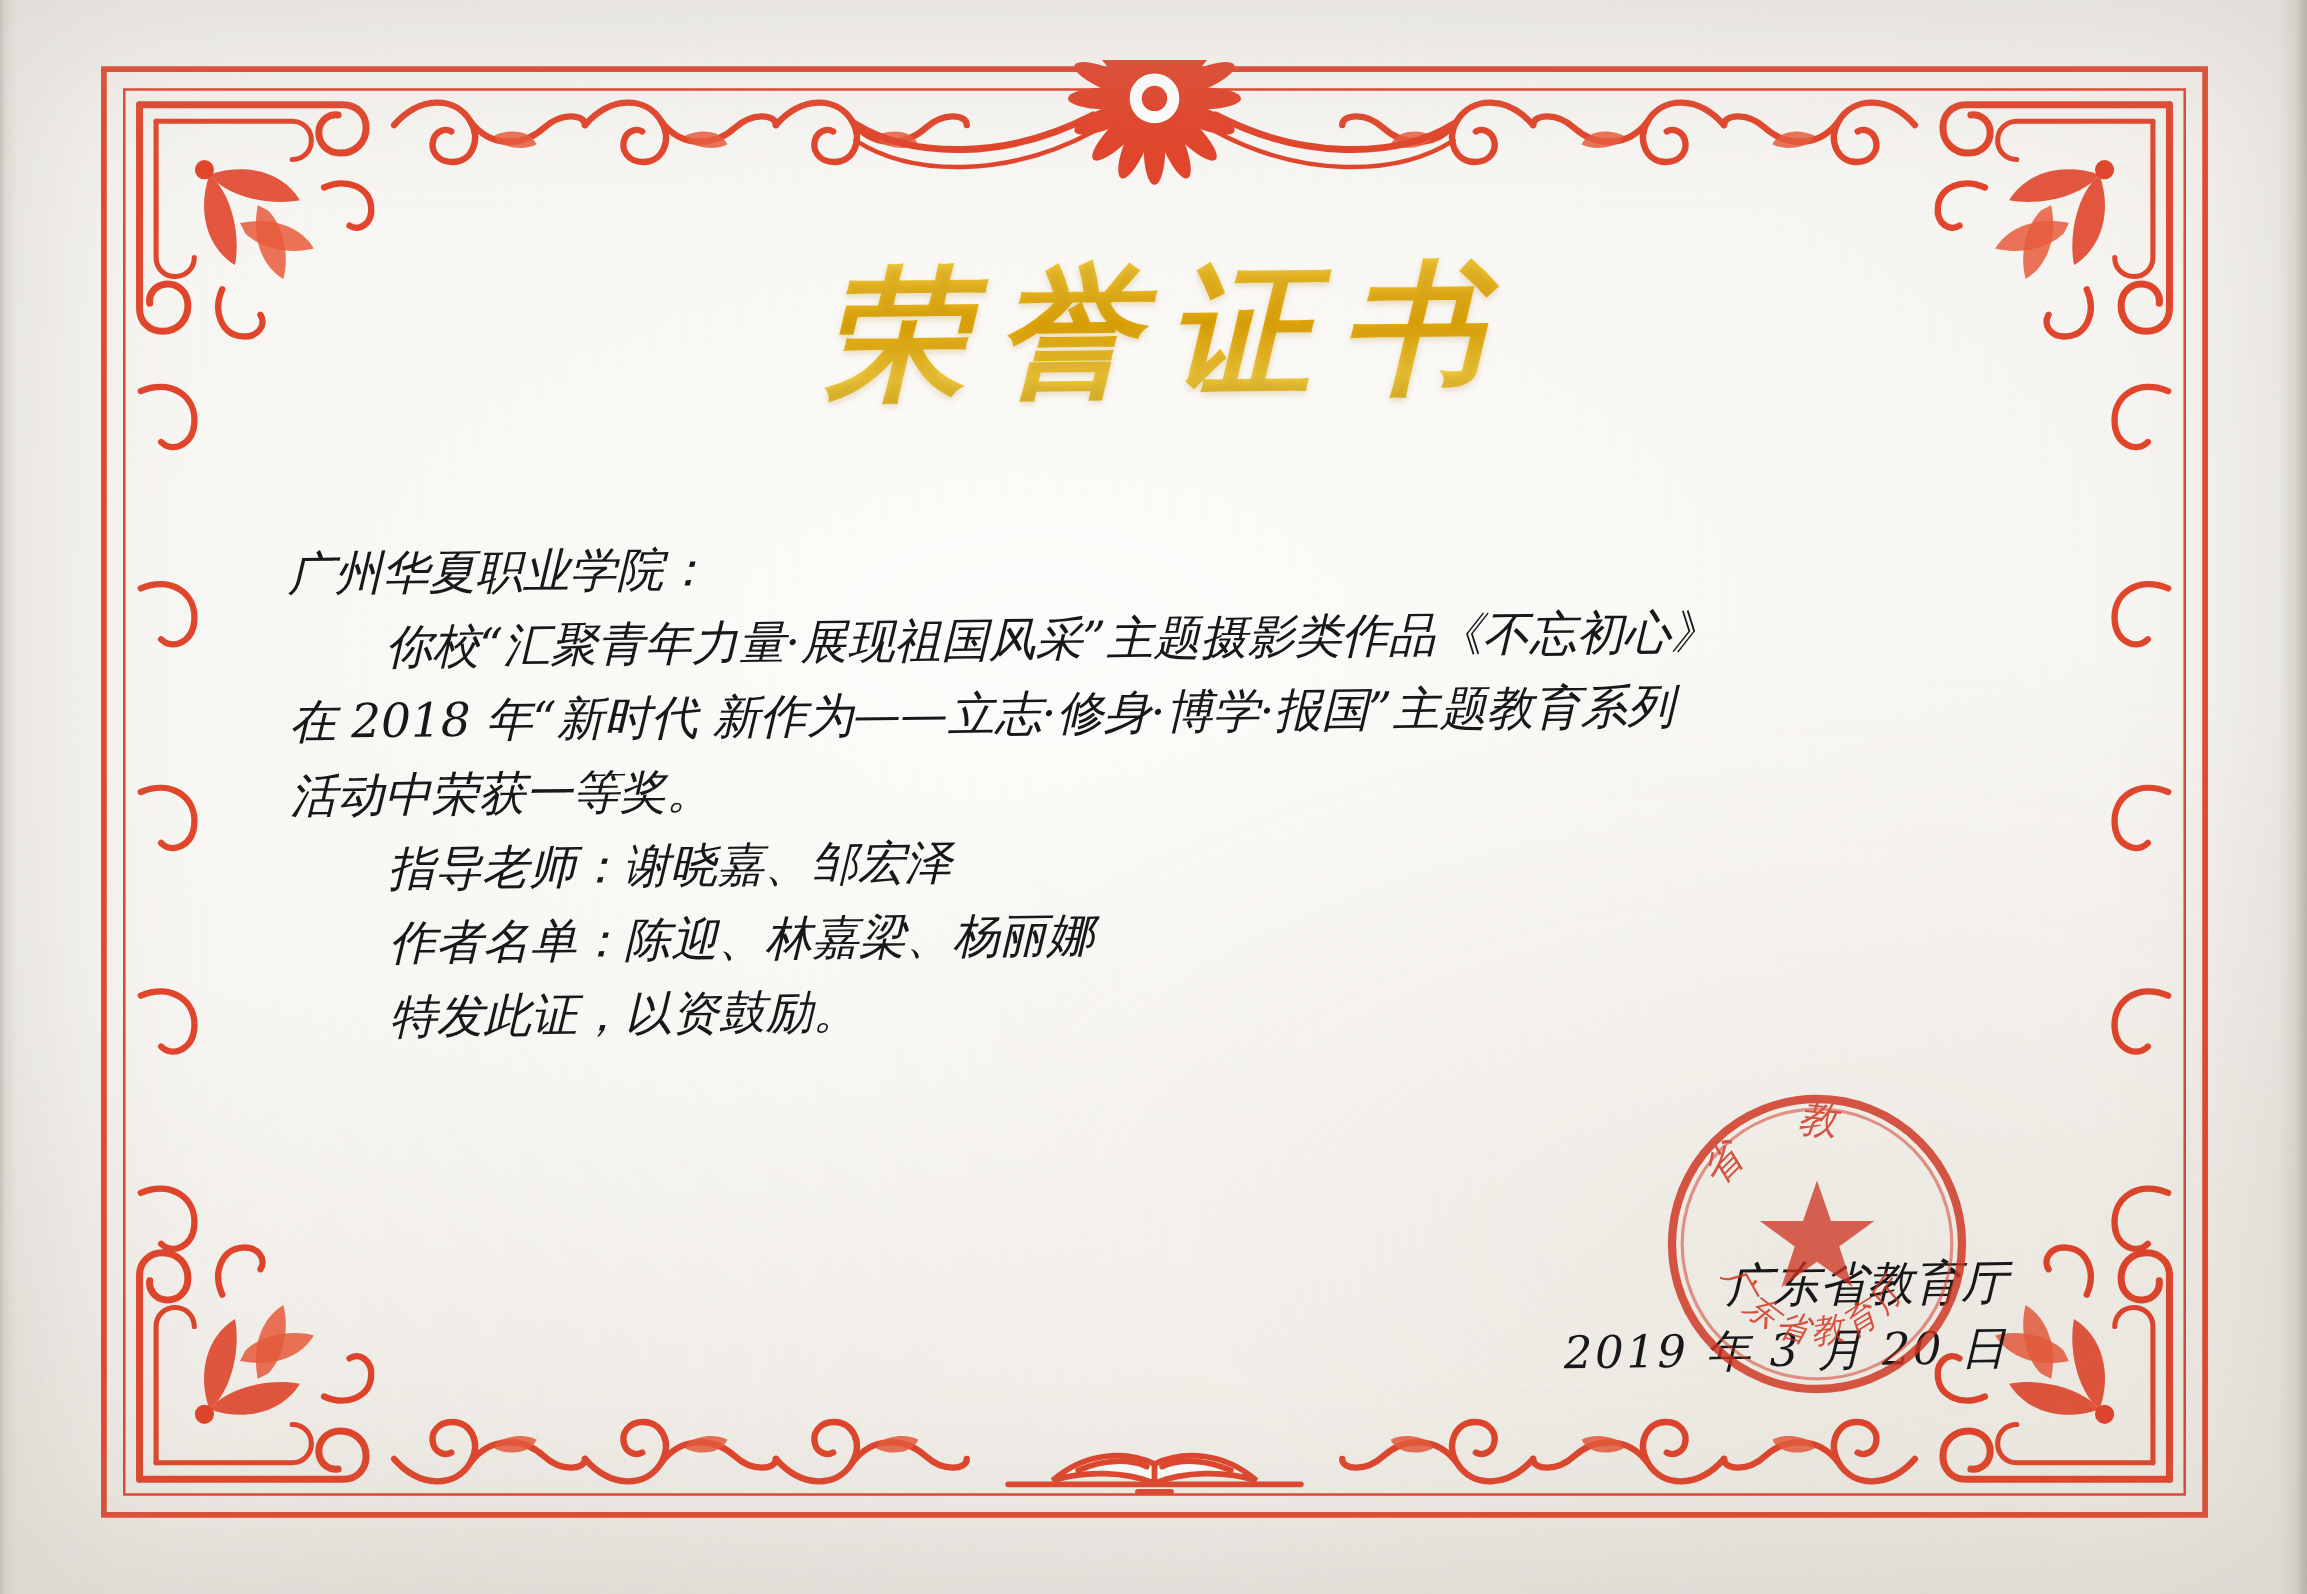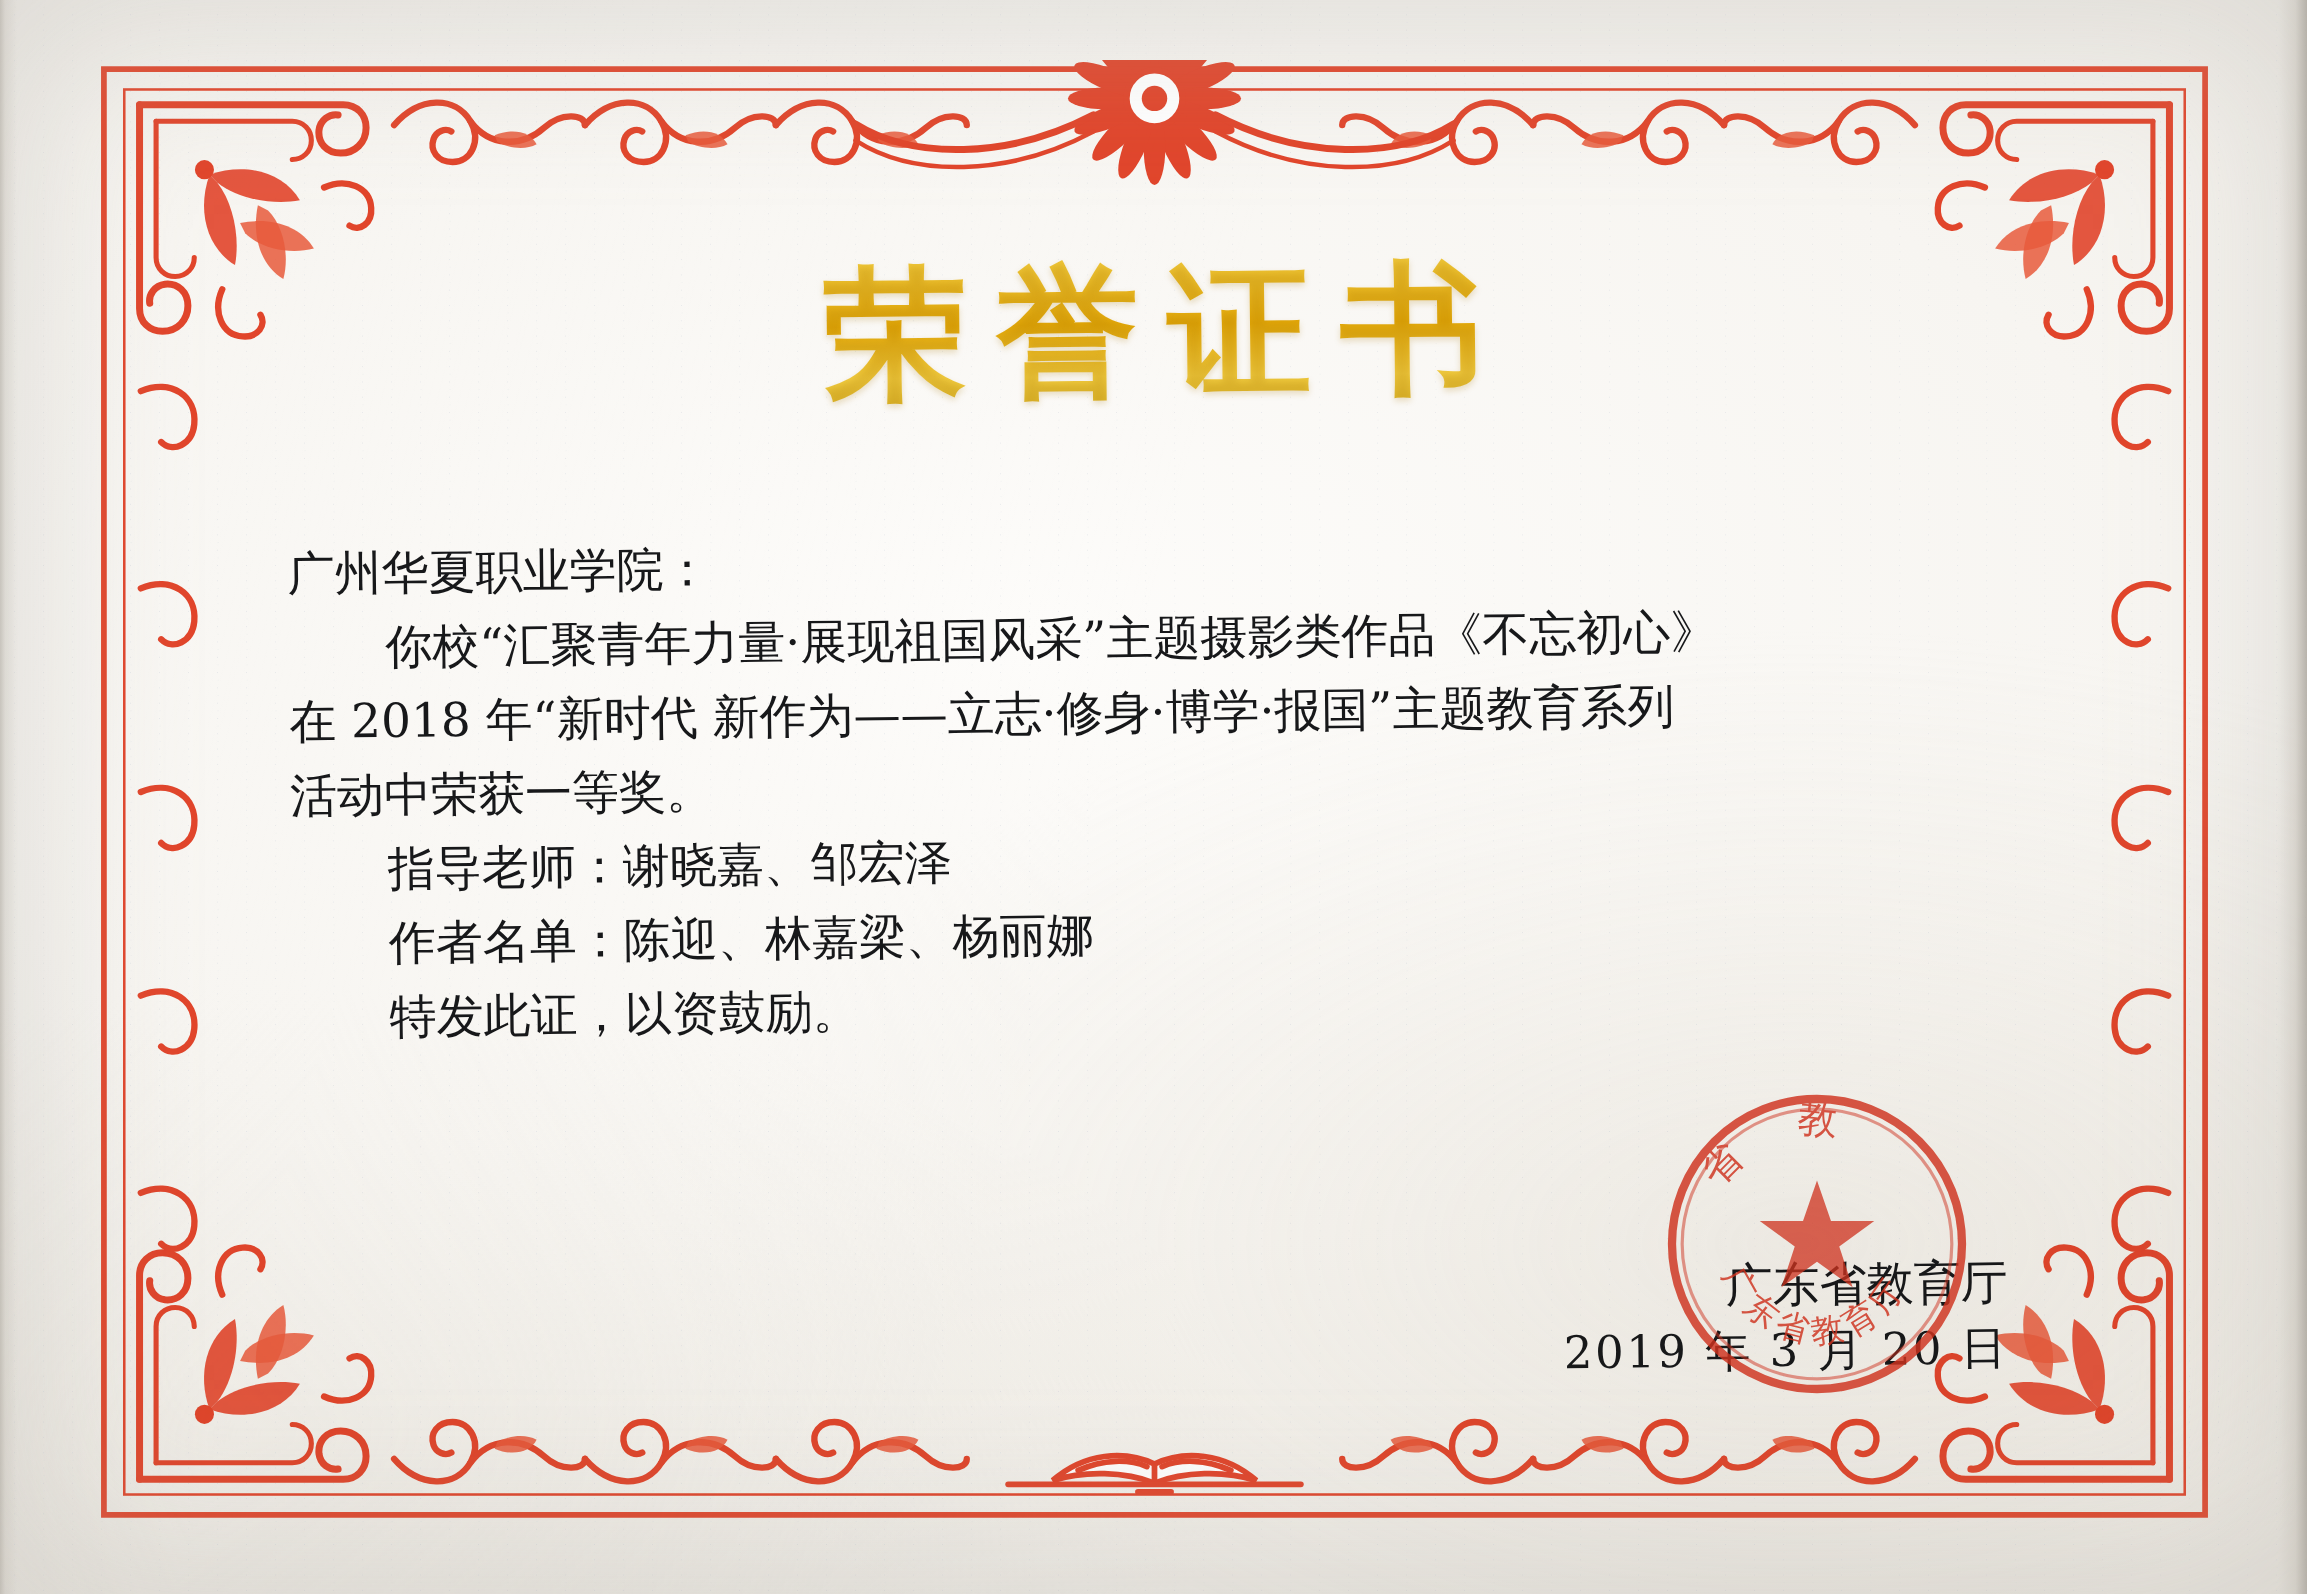--- a/index.html
+++ b/index.html
@@ -16,20 +16,21 @@
   }
 
   
   .certificate {
     position: relative;
     width: 2307px;
     height: 1594px;
     background:
       radial-gradient(ellipse 90% 70% at 45% 40%, #fdfcfa 0%, #f7f5f1 55%, #eeebe5 100%);
     overflow: hidden;
+    font-style: italic;
   }
 
   
   .paper-texture {
     position: absolute;
     inset: 0;
     background-image:
       radial-gradient(circle at 50% 100%, rgba(205,212,220,0.55) 0 0.6px, transparent 1px),
       radial-gradient(circle at 0% 100%, rgba(205,212,220,0.40) 0 0.6px, transparent 1px);
     background-size: 29px 15.3px, 29px 15.3px;

